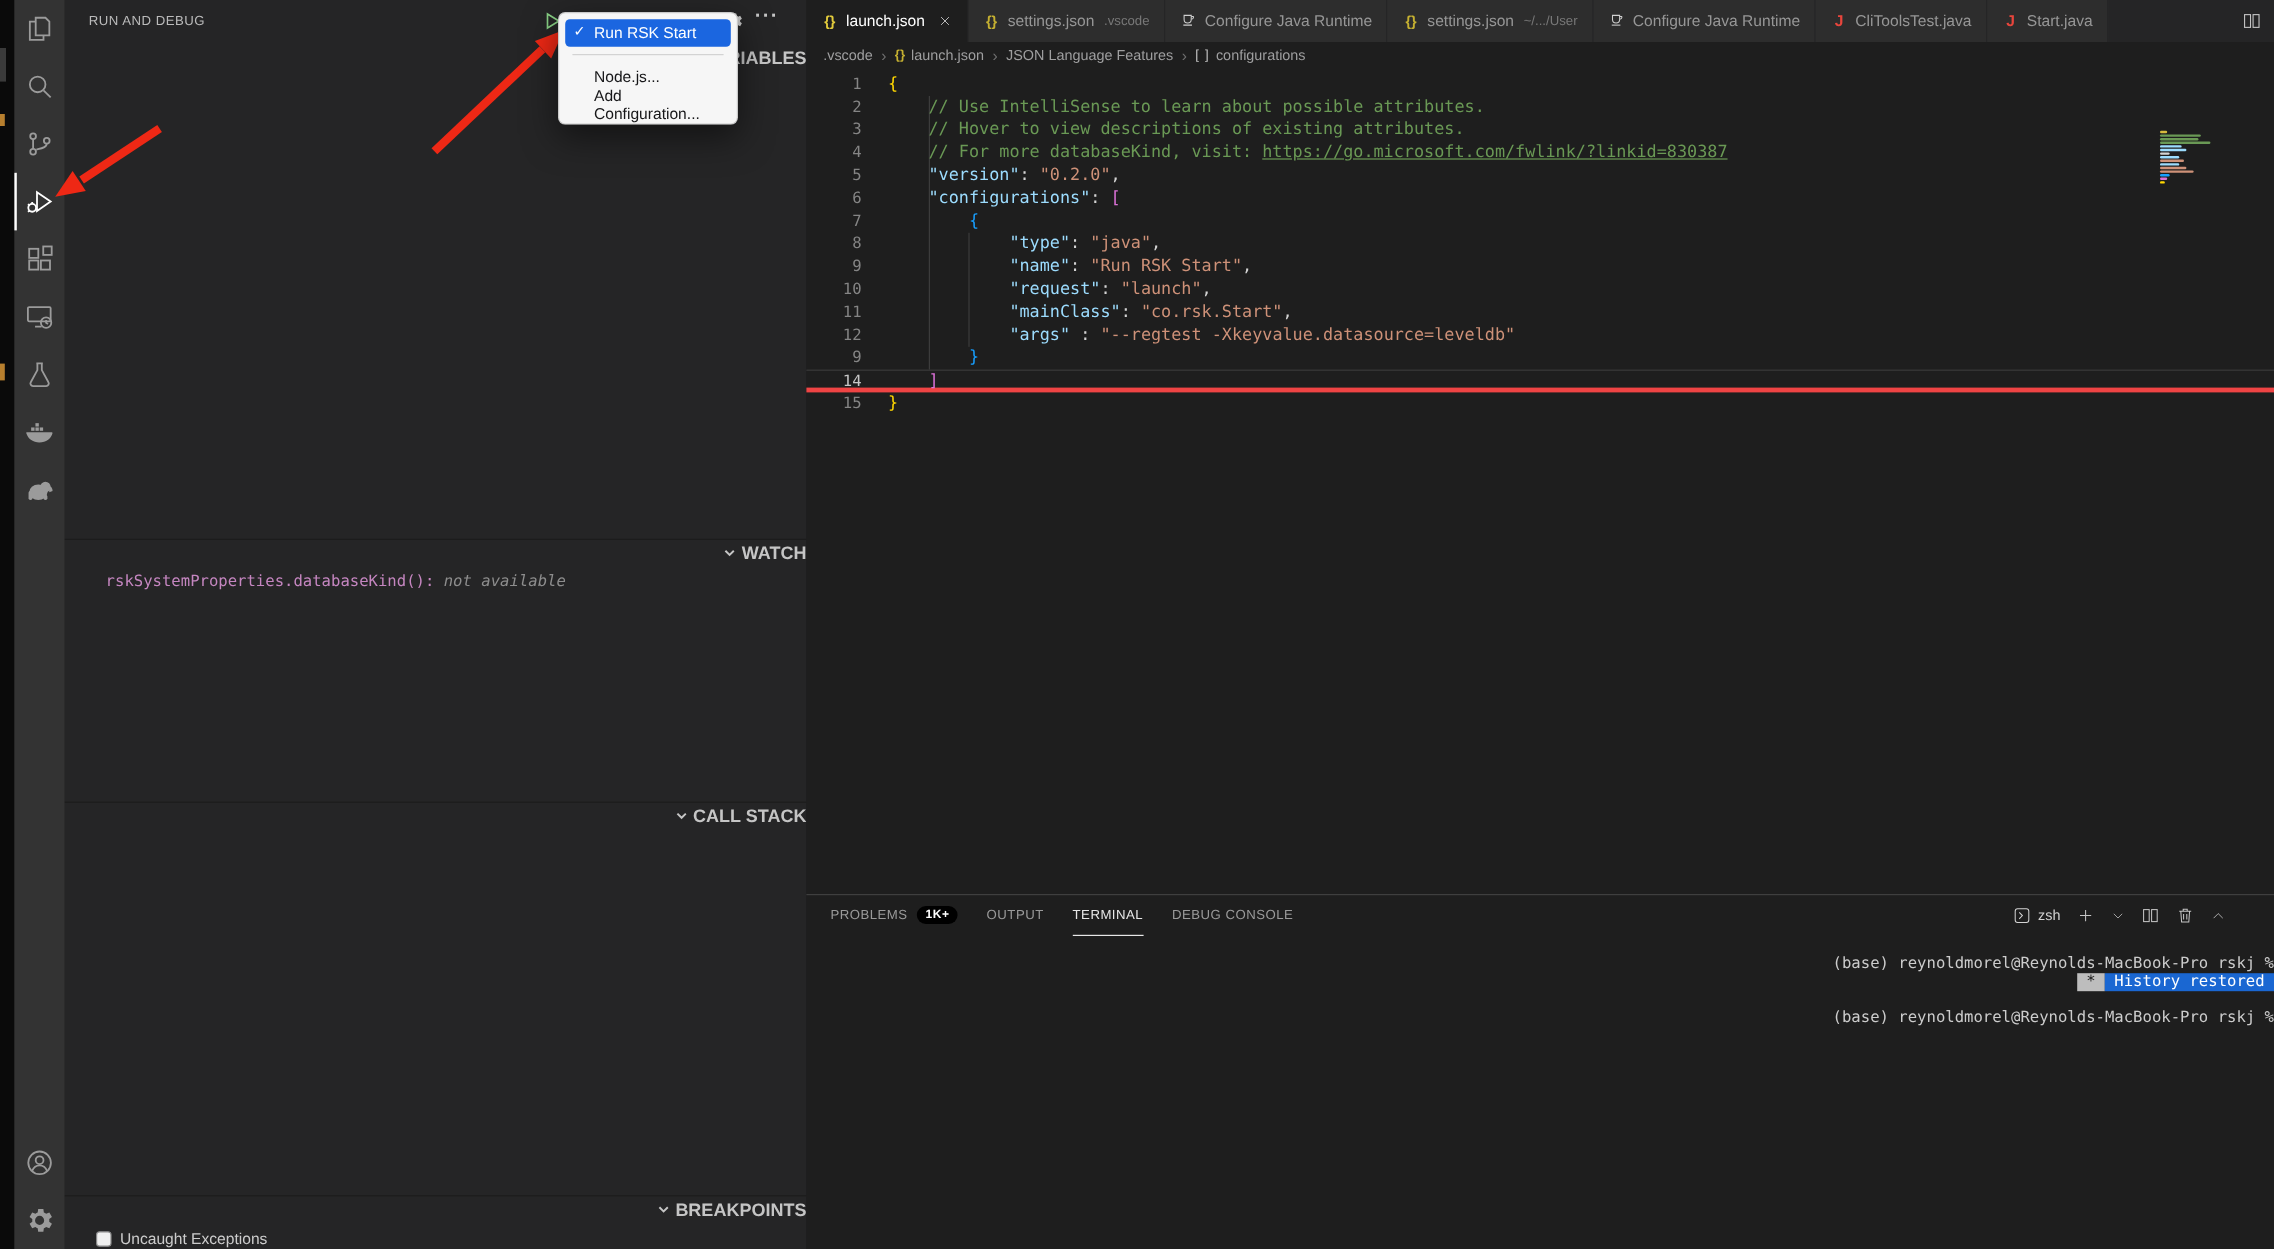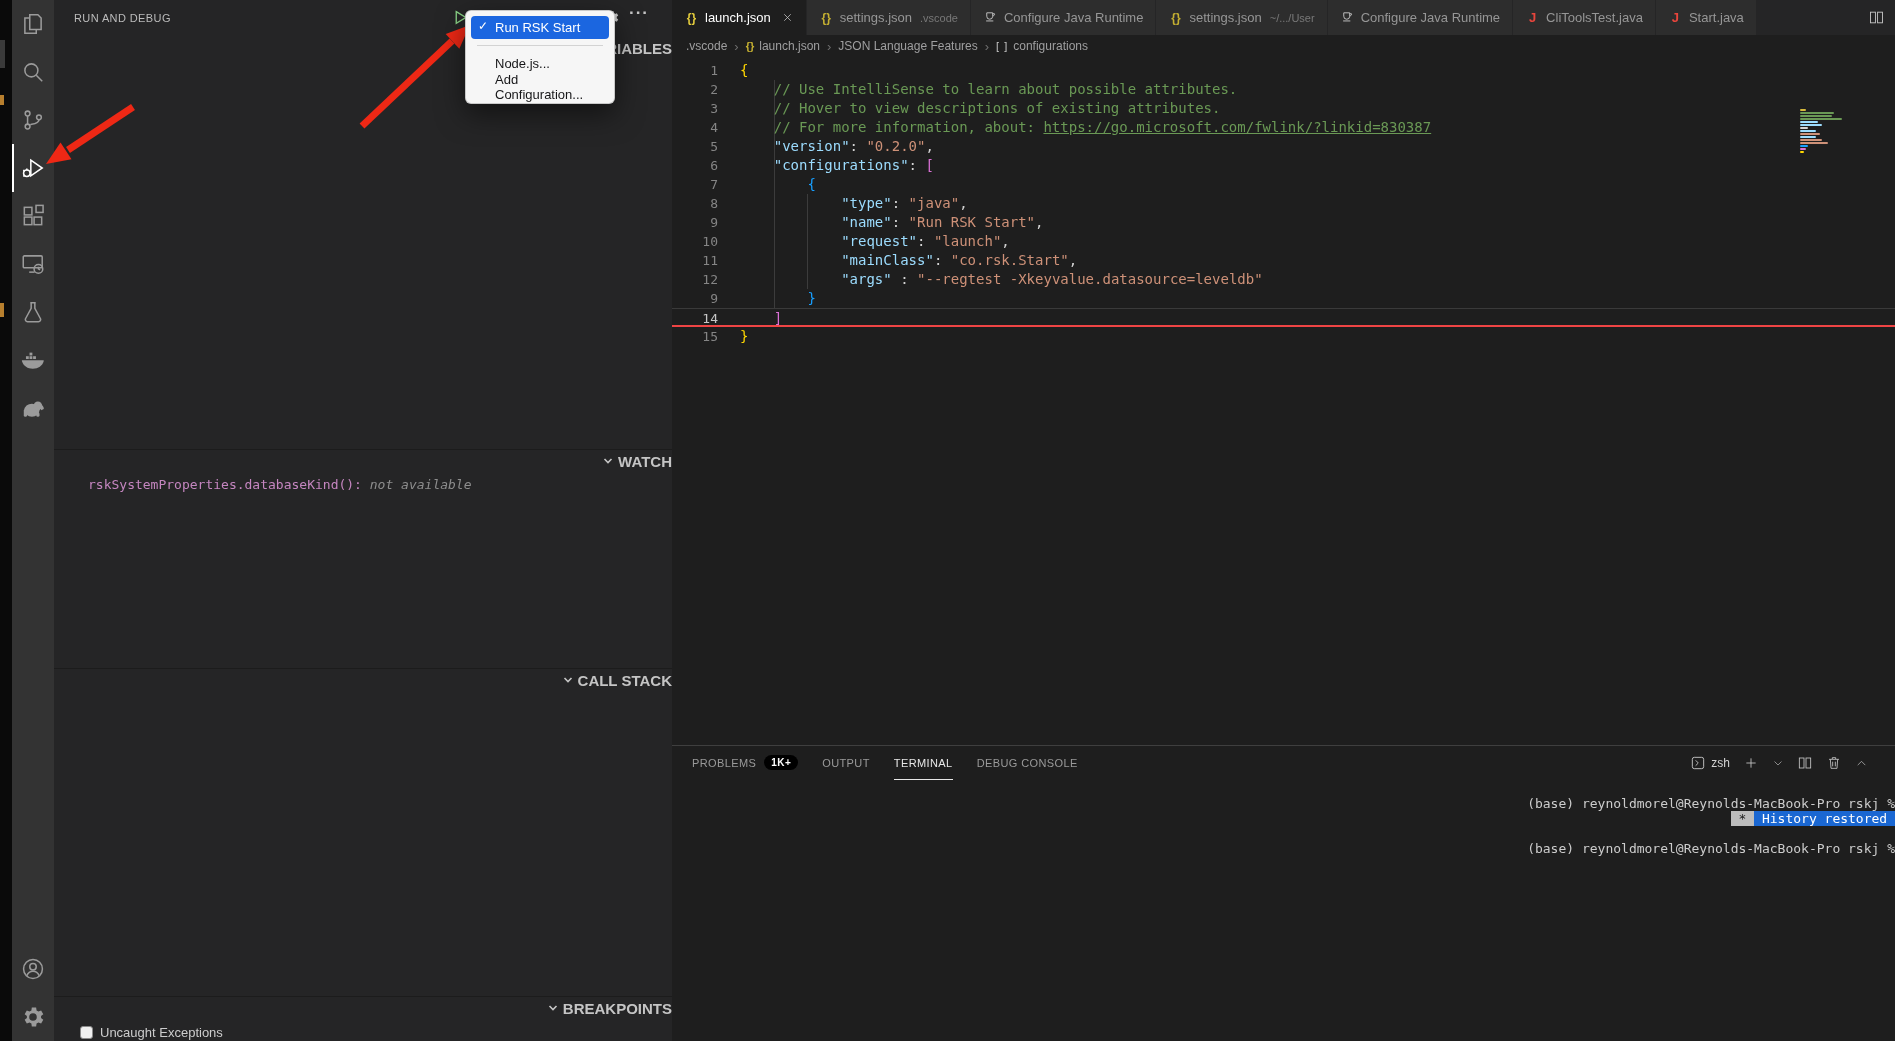--- a/index.html
+++ b/index.html
@@ -63,42 +63,42 @@
   #breadcrumb { height:22px; display:flex; align-items:center; gap:7px; padding-left:14px; font-size:12px; color:#9f9fa0; }
   .bc-sep { color:#6f6f6f; font-size:13px; }
   .bc-ic-json { color:#c5b031; font-weight:bold; font-size:11px; }
   .bc-ic-array { color:#c5c5c5; font-size:11px; letter-spacing:1px; }
   .bc-item { display:flex; align-items:center; gap:5px; cursor:pointer; }
 
   #code { position:absolute; top:57px; left:0; right:0; bottom:0; font:14px "DejaVu Sans Mono",monospace; line-height:19px; padding-top:4px; }
   .codeline { display:flex; height:19px; position:relative; }
   .ln { width:46px; flex:none; text-align:right; color:#858585; font-size:13px; user-select:none; }
   .lc { margin-left:22px; white-space:pre; }
-  .codeline.current { border-top:1px solid #3a3a3a; border-bottom:2px solid #ef4444; }
+  .codeline.current { border-top:1px solid #3a3a3a; border-bottom:4px solid #ef4444; }
   .codeline.current .ln { color:#c6c6c6; }
   .tk-key { color:#9cdcfe; } .tk-str { color:#ce9178; } .tk-com { color:#6a9955; }
   .tk-lnk { color:#6a9955; text-decoration:underline; cursor:pointer; }
   .tk-b1 { color:#ffd700; } .tk-b2 { color:#da70d6; } .tk-b3 { color:#179fff; }
   .tk-pun, .tk-pln { color:#d4d4d4; }
   .iguide { position:absolute; width:1px; background:#3c3c3c; }
   #guide-a { left:calc(68px + 4ch); top:23px; height:228px; }
   #guide-b { left:calc(68px + 8ch); top:137px; height:95px; }
 
   #minimap { position:absolute; left:1128px; top:52px; width:72px; }
   .mm-row { height:2px; margin-bottom:1px; border-radius:1px; }
 
   #add-config-btn { position:absolute; left:965px; top:690px; height:28px; padding:0 14px; background:#0e6bbd; color:#ffffff; font-size:13px; font-family:"Liberation Sans",sans-serif; border:none; border-radius:2px; cursor:pointer; }
 
   
   #panel { position:absolute; left:672px; top:745px; right:0; bottom:0; background:#1e1e1e; border-top:1px solid #3f3f3f; }
   #panel-header { height:34px; display:flex; align-items:center; padding-left:20px; gap:24px; }
   .ptab { height:100%; display:flex; align-items:center; gap:8px; font-size:11px; letter-spacing:.4px; color:#9a9a9a; border-bottom:1px solid transparent; cursor:pointer; }
   .ptab.active { color:#e7e7e7; border-bottom-color:#e7e7e7; }
   .pbadge { background:#000000; color:#ffffff; font-size:10px; font-weight:bold; padding:2px 7px; border-radius:9px; }
-  #panel-actions { margin-left:auto; display:flex; align-items:center; gap:13px; padding-right:27px; color:#c5c5c5; }
+  #panel-actions { margin-left:auto; display:flex; align-items:center; gap:13px; padding-right:40px; color:#c5c5c5; }
   #panel-actions svg { width:16px; height:16px; stroke:currentColor; fill:none; stroke-width:1.3; }
   #shell-chip { display:flex; align-items:center; gap:5px; font-size:12px; color:#d3d3d3; cursor:pointer; }
   .pact { cursor:pointer; display:flex; align-items:center; }
   #term { padding:16px 0 0 20px; font:13px "DejaVu Sans Mono",monospace; line-height:15px; color:#cccccc;text-align:right; }
   .tline { height:15px; white-space:pre; }
   .tseg { display:inline-block; }
 
   
   #context-menu { position:absolute; left:465px; top:10px; width:150px; background:#f6f6f6; border:1px solid rgba(0,0,0,.18); border-radius:6px; box-shadow:0 10px 28px rgba(0,0,0,.5); padding:5px 0; z-index:60; }
   .menu-item { position:relative; height:23px; margin:0 5px; padding-left:24px; display:flex; align-items:center; font-size:13px; color:#161618; border-radius:4px; cursor:pointer; }
@@ -399,21 +399,21 @@
         <div class="codeline">
           <span class="ln">2</span>
           <span class="lc"><span class="tk-pln">    </span><span class="tk-com">// Use IntelliSense to learn about possible attributes.</span></span>
         </div>
         <div class="codeline">
           <span class="ln">3</span>
           <span class="lc"><span class="tk-pln">    </span><span class="tk-com">// Hover to view descriptions of existing attributes.</span></span>
         </div>
         <div class="codeline">
           <span class="ln">4</span>
-          <span class="lc"><span class="tk-pln">    </span><span class="tk-com">// For more information, about: </span><span class="tk-lnk">https://go.microsoft.com/fwlink/?linkid=830387</span></span>
+          <span class="lc"><span class="tk-pln">    </span><span class="tk-com">// For more databaseKind, visit: </span><span class="tk-lnk">https://go.microsoft.com/fwlink/?linkid=830387</span></span>
         </div>
         <div class="codeline">
           <span class="ln">5</span>
           <span class="lc"><span class="tk-pln">    </span><span class="tk-key">"version"</span><span class="tk-pun">: </span><span class="tk-str">"0.2.0"</span><span class="tk-pun">,</span></span>
         </div>
         <div class="codeline">
           <span class="ln">6</span>
           <span class="lc"><span class="tk-pln">    </span><span class="tk-key">"configurations"</span><span class="tk-pun">: </span><span class="tk-b2">[</span></span>
         </div>
         <div class="codeline">

